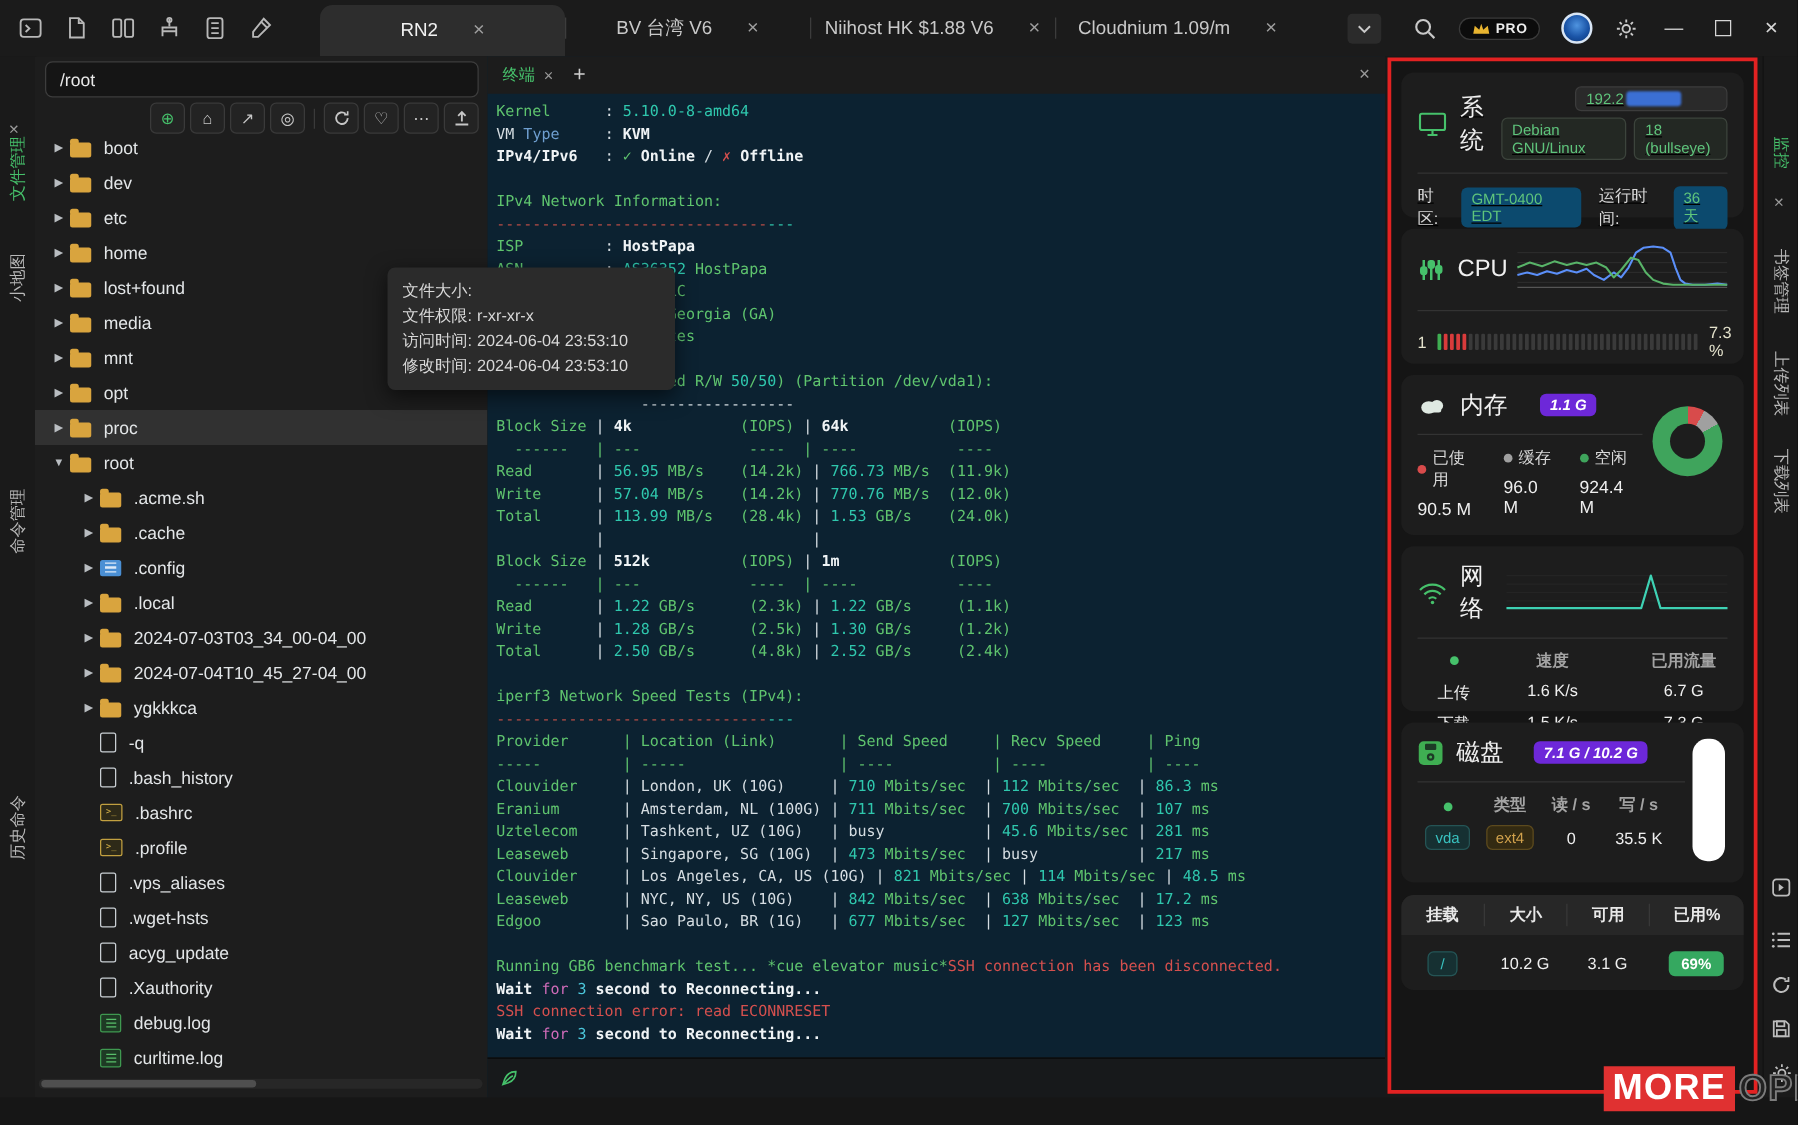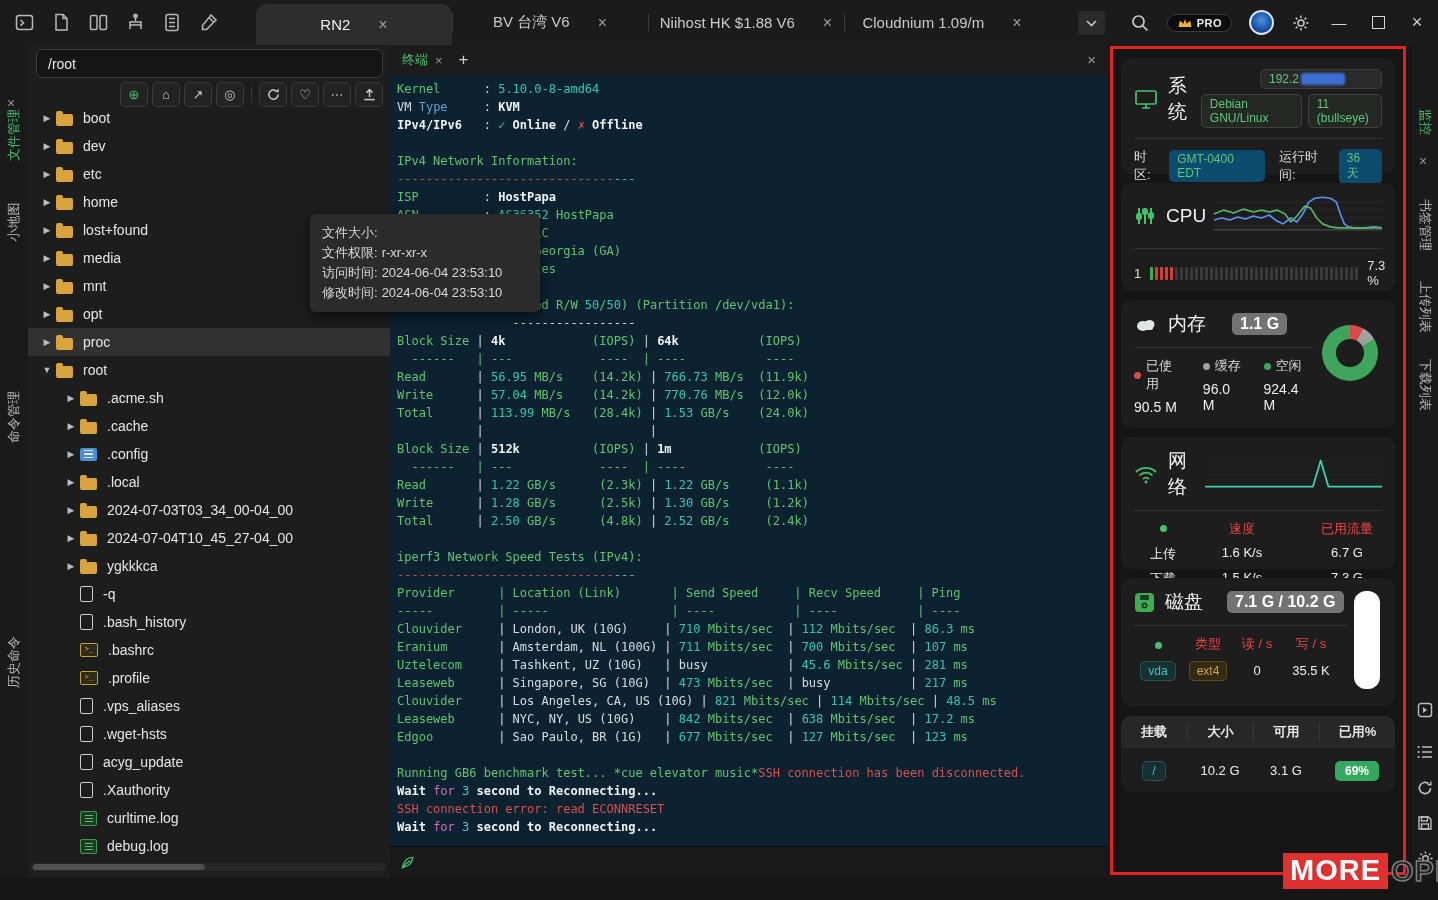--- a/index.html
+++ b/index.html
@@ -65,21 +65,21 @@
   .term-status{position:absolute;left:0;top:801px;width:718px;height:32px;background:#17191b;border-top:1px solid #090909;}
   .quill{position:absolute;left:10px;top:8px;color:#46c16b;}
   
   .monitor-area{position:absolute;left:1108px;top:45px;width:302px;height:833px;background:#191919;}
   .monitor-box{position:absolute;left:2px;top:1px;width:296px;height:829px;border:3px solid #e32222;background:#151515;box-sizing:border-box;overflow:hidden;}
   .card{margin:9px 8px 0 8px;background:#1d1d1d;border-radius:10px;padding:11px 13px;position:relative;box-sizing:border-box;}
   .c-head{display:flex;align-items:center;}
   .c-title{color:#f0f0f0;font-size:19px;margin-left:10px;}
   .divider{height:1px;background:#333;margin:10px 0 9px 0;}
   .pill{border:1px solid #3c443c;background:#232823;border-radius:5px;color:#5fc57c;font-size:12px;padding:2px 8px;display:inline-flex;align-items:center;}
-  .badge{background:#737373;color:#fff;font-size:16px;font-weight:bold;border-radius:5px;padding:2px 8px;}
+  .badge{background:#6d28d9;color:#fff;font-size:12px;font-weight:bold;border-radius:5px;padding:2px 8px;font-style:italic;}
   .lbl{color:#d9d9d9;font-size:13px;}
   
   .sys-pills{margin-left:auto;display:flex;flex-direction:column;gap:5px;align-items:flex-end;justify-content:center;}
   .ip-pill{position:relative;min-width:104px;background:#2a2a2a;border:1px solid #3c3c3c;}
   .redact{display:inline-block;width:44px;height:12px;margin-left:2px;border-radius:3px;background:#3b6fd4;filter:blur(1px);}
   .sys-bottom{display:flex;align-items:center;gap:7px;}
   .dim-pill{background:#0c4a6e;border:none;color:#5fc57c;}
   .spacer{flex:1;}
   
   .sparkline{margin-left:auto;}
@@ -93,21 +93,21 @@
   .mem-left{flex:1;min-width:0;}
   .donut{width:56px;height:56px;border-radius:50%;position:relative;margin:14px 4px 0 8px;flex:none;}
   .donut::after{content:"";position:absolute;inset:14px;background:#1d1d1d;border-radius:50%;}
   .mem-legend{display:flex;gap:18px;margin-top:2px;}
   .mem-col{display:flex;flex-direction:column;gap:6px;align-items:flex-start;}
   .leg-lab{display:flex;align-items:center;gap:5px;color:#d9d9d9;font-size:13px;}
   .dot{width:7px;height:7px;border-radius:50%;display:inline-block;}
   .leg-val{color:#efefef;font-size:14px;}
   
   .net-table{display:grid;grid-template-columns:58px 100px 110px;row-gap:7px;text-align:center;}
-  .net-h{color:#ef4444;font-size:13px;font-weight:normal;}
+  .net-h{color:#a3a3a3;font-size:13px;font-weight:bold;}
   .net-c{color:#efefef;font-size:13px;}
   
   .disk-wrap{display:flex;}
   .disk-left{flex:1;min-width:0;}
   .gauge{width:26px;height:98px;background:#fff;border-radius:12px;margin:2px 2px 0 6px;position:relative;flex:none;}
   .disk-table{display:grid;grid-template-columns:48px 52px 46px 62px;row-gap:8px;text-align:center;align-items:center;}
   .pill-vda{background:#163032;border:1px solid #255455;color:#39c2c0;font-size:12px;border-radius:5px;padding:2px 7px;}
   .pill-ext4{background:#332a12;border:1px solid #5c4a1e;color:#d2a24c;font-size:12px;border-radius:5px;padding:2px 7px;}
   
   .mounts{margin:10px 8px 0 8px;background:#1d1d1d;border-radius:10px;overflow:hidden;}
@@ -385,30 +385,30 @@
           <span class="ticon ic-file"></span>
           <span>.Xauthority</span>
         </div>
         <div class="trow" style="padding-left: 34px;">
           <span class="tcaret"></span>
           <span class="ticon ic-log">
             <i></i>
             <i></i>
             <i></i>
           </span>
+          <span>debug.log</span>
+        </div>
+        <div class="trow" style="padding-left: 34px;">
+          <span class="tcaret"></span>
+          <span class="ticon ic-log">
+            <i></i>
+            <i></i>
+            <i></i>
+          </span>
           <span>curltime.log</span>
-        </div>
-        <div class="trow" style="padding-left: 34px;">
-          <span class="tcaret"></span>
-          <span class="ticon ic-log">
-            <i></i>
-            <i></i>
-            <i></i>
-          </span>
-          <span>debug.log</span>
         </div>
       </div>
     <div class="hscroll">
         <div class="hthumb"></div>
       </div>
   </section>
 
   <section class="terminal">
     <div class="term-tabs">
       <span class="term-tab">
@@ -425,37 +425,37 @@
             <path d="M13.5 2.5C9 2.5 5.5 5 4 9l-1.5 4.5L7 12c4-1.5 6.5-5 6.5-9.5z"></path>
             <path d="M3.5 12.5C6 9.5 8.5 7.5 11 6"></path>
           </svg>
         </span>
     </div>
   </section>
 
   <section class="monitor-area">
     <div class="monitor-box">
 
-      <div class="card" style="height:116px;">
+      <div class="card" style="height:116px;text-decoration:underline;">
         <div class="c-head">
           <span>
               <svg width="24" height="22" viewBox="0 0 24 22" fill="none" stroke="#46c16b" stroke-width="1.7">
                 <rect x="2" y="3" width="20" height="13" rx="1.5"></rect>
                 <path d="M8 20h8M12 16v4"></path>
               </svg>
             </span>
           <span class="c-title">系统</span>
           <div class="sys-pills">
             <span class="pill ip-pill">
                 <span>192.2</span>
                 <span class="redact"></span>
               </span>
             <span style="display:flex;gap:6px;">
               <span class="pill">Debian GNU/Linux</span>
-              <span class="pill">11 (bullseye)</span>
+              <span class="pill">18 (bullseye)</span>
             </span>
           </div>
         </div>
         <div class="divider"></div>
         <div class="sys-bottom">
           <span class="lbl">时区:</span>
           <span class="pill dim-pill">GMT-0400   EDT</span>
           <span class="spacer"></span>
           <span class="lbl">运行时间:</span>
           <span class="pill dim-pill">36 天</span>

